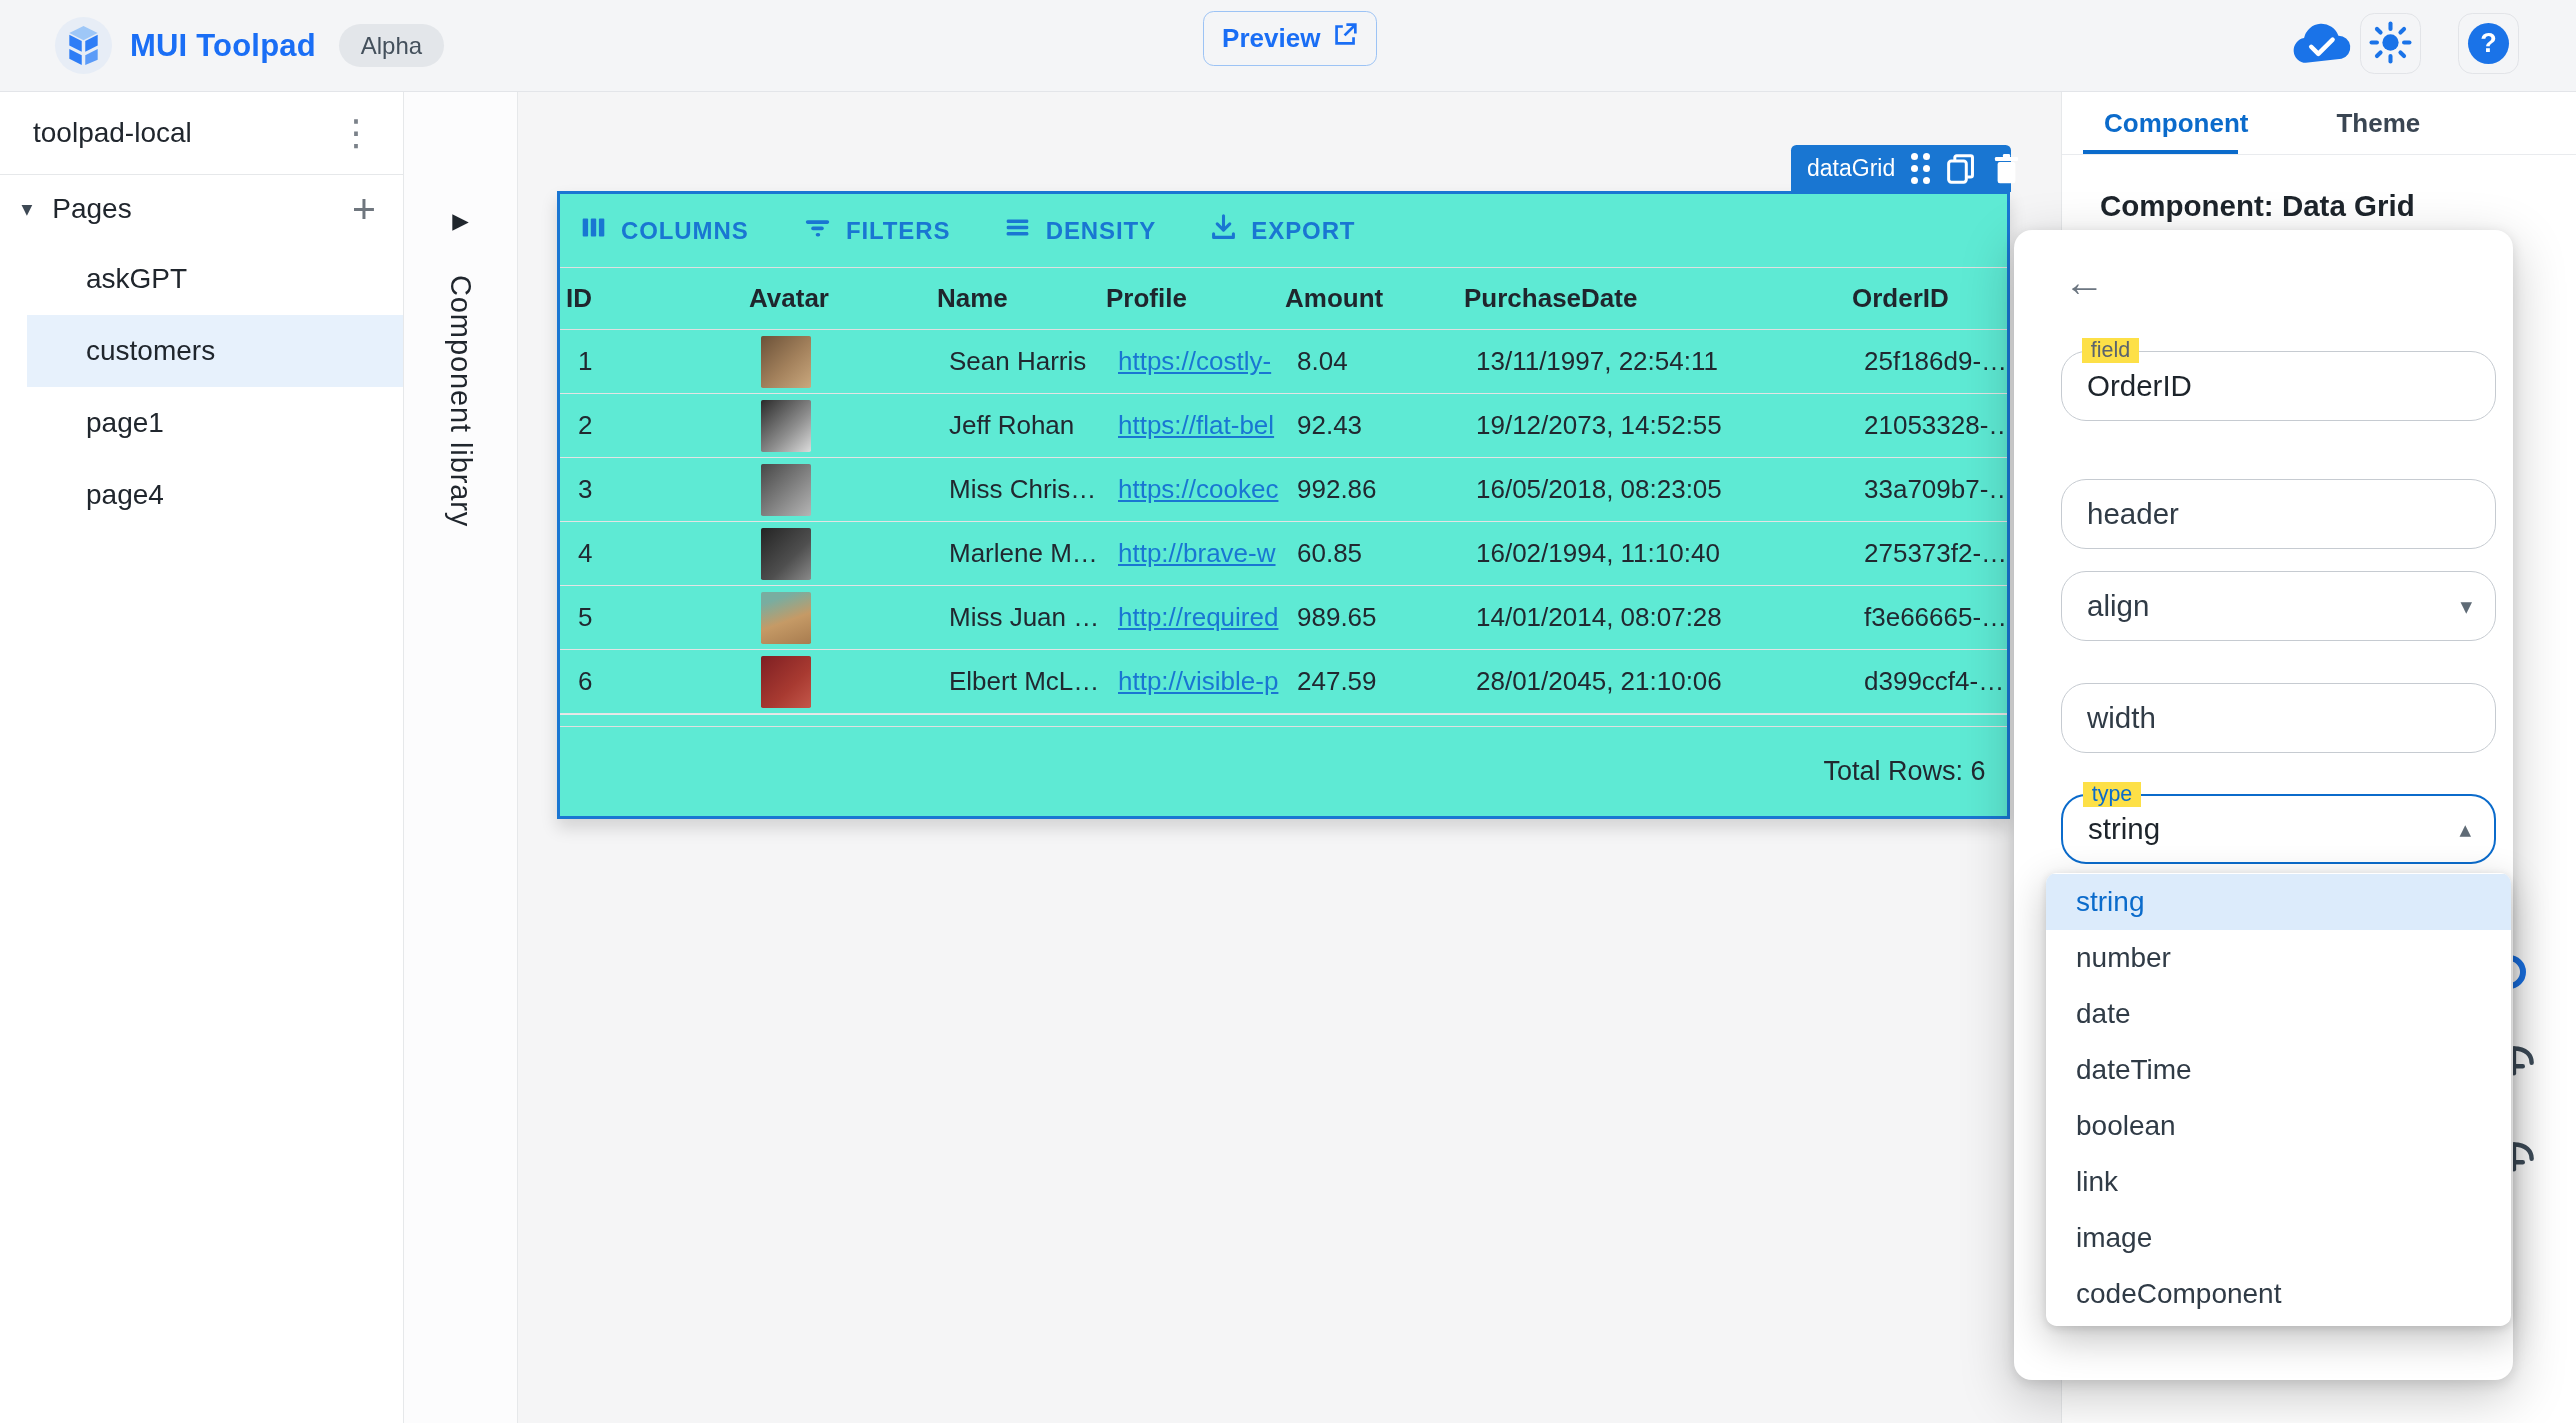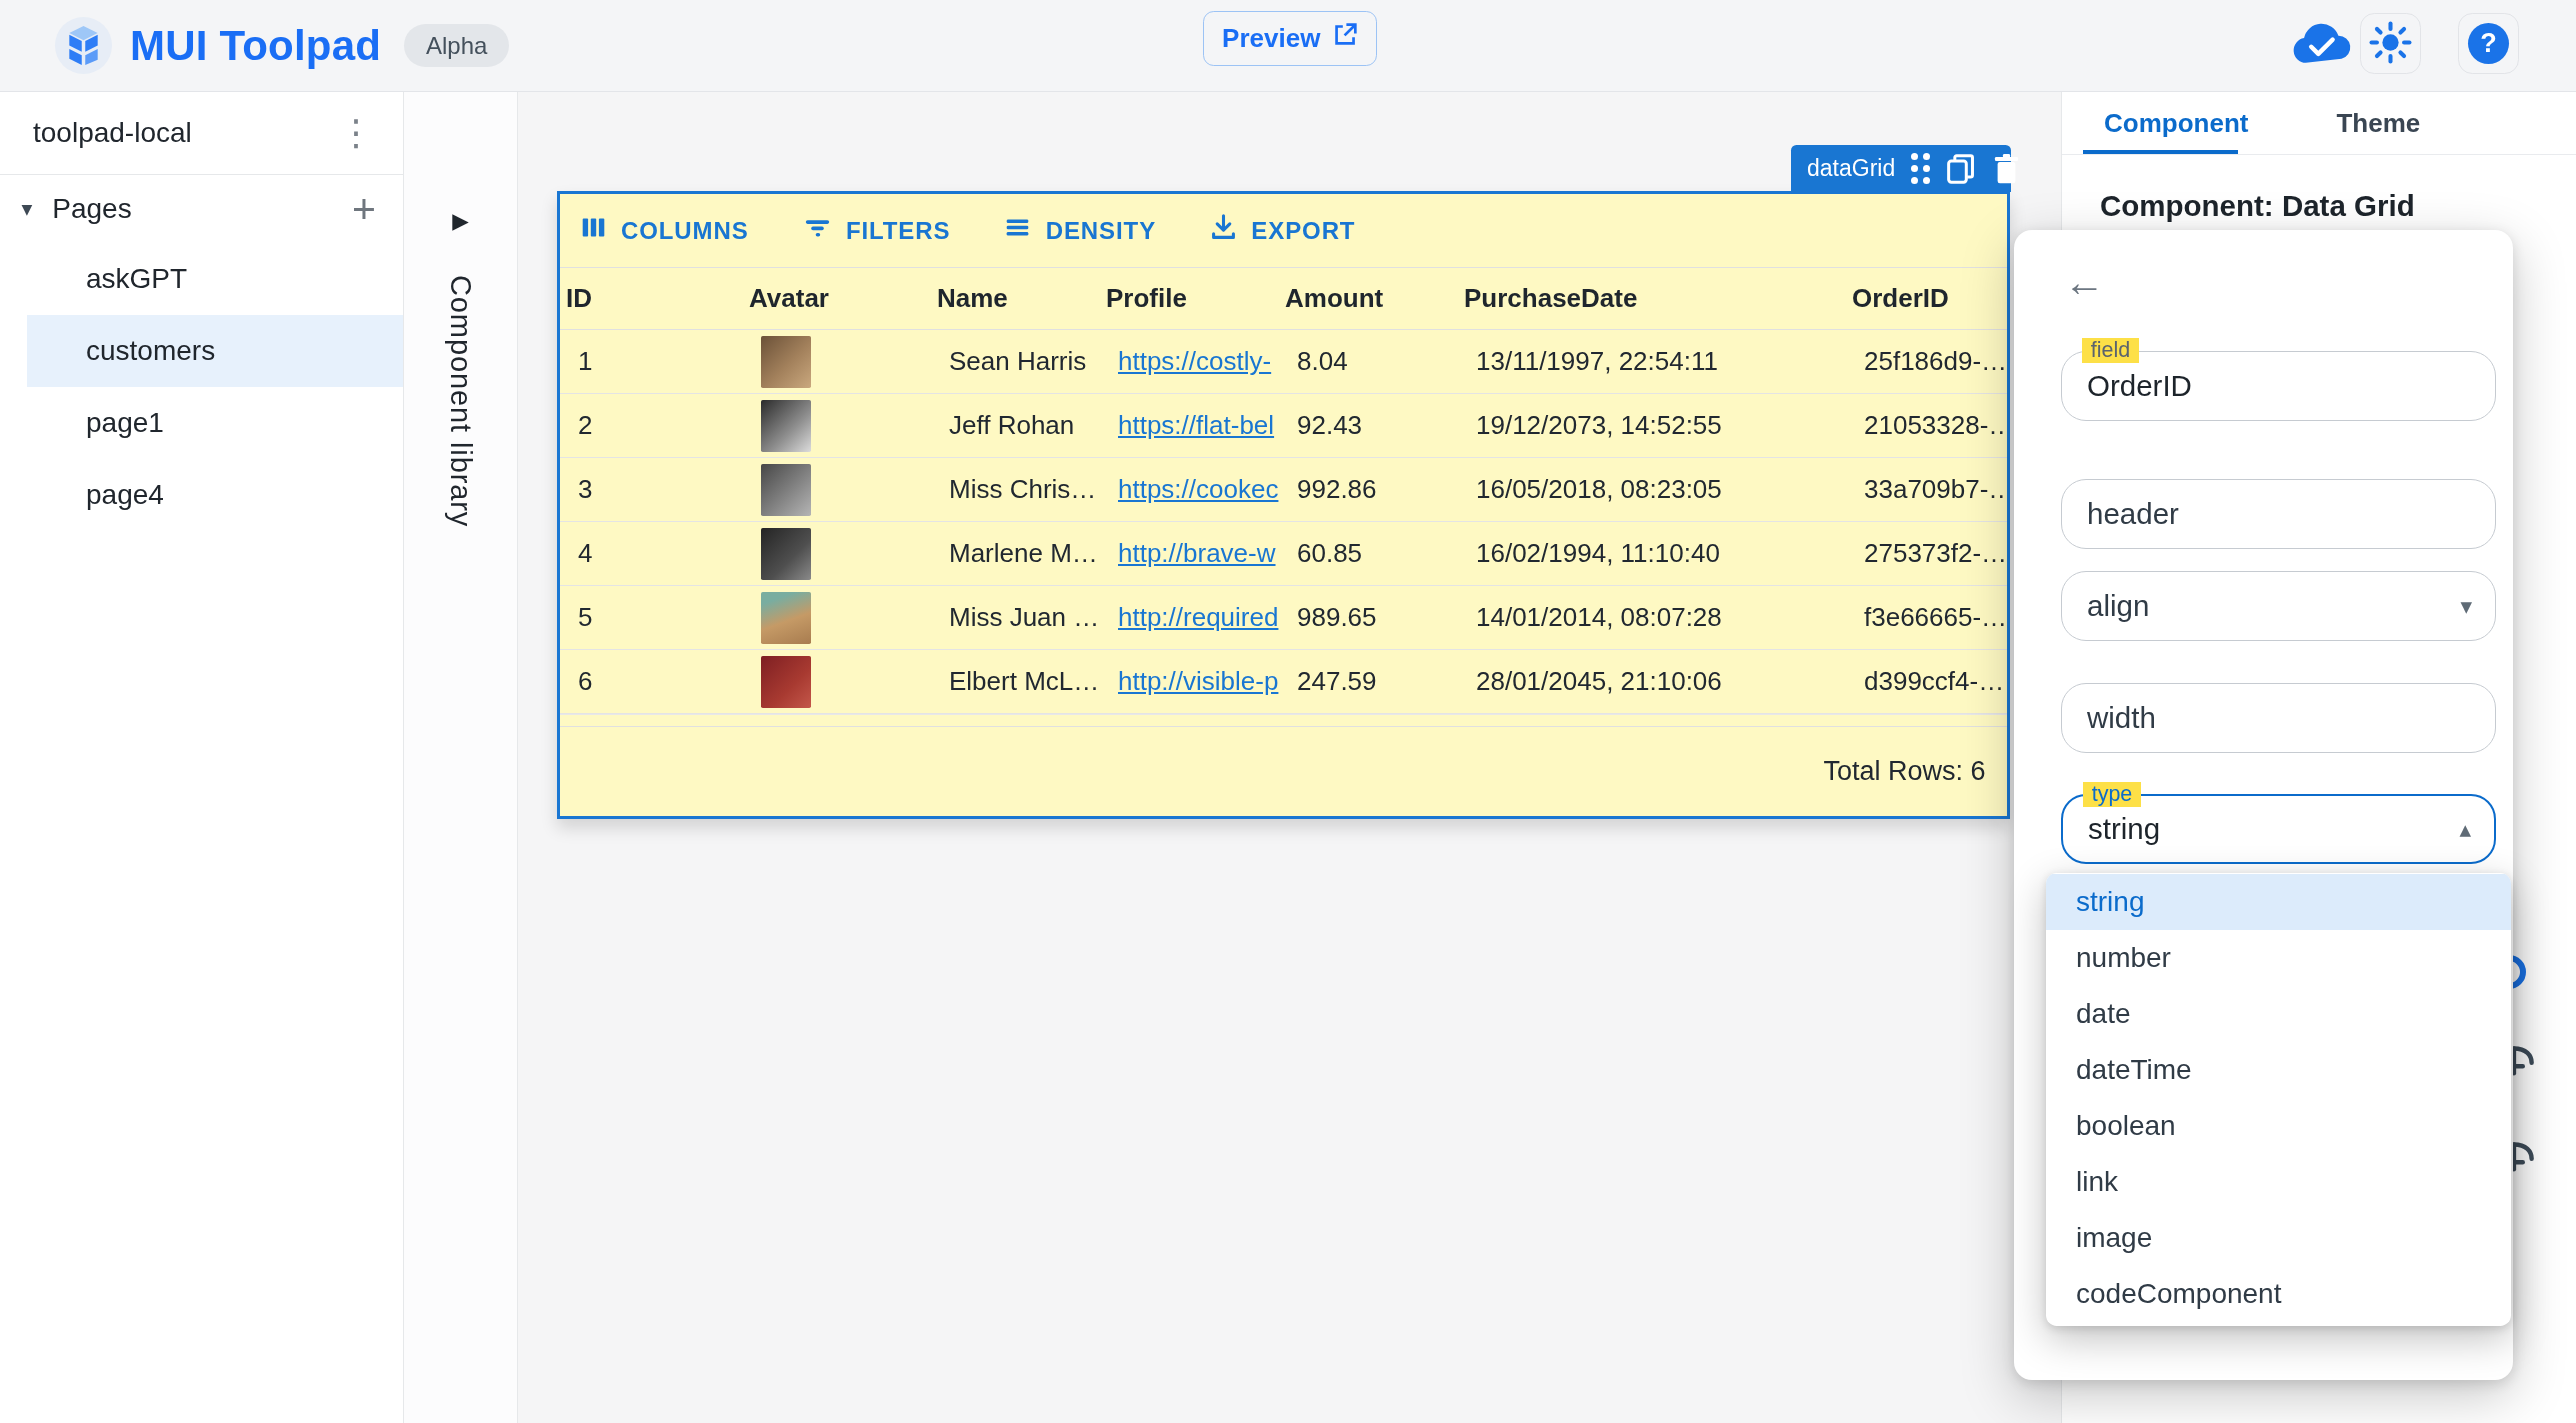--- a/index.html
+++ b/index.html
@@ -5,21 +5,21 @@
   * { margin:0; padding:0; box-sizing:border-box; }
   html,body { width:2576px; height:1424px; }
   body { font-family:"Liberation Sans", sans-serif; background:#fff; overflow:hidden; }
   #root { position:relative; width:2576px; height:1424px; background:#f5f5f6; }
 
   
   .app-header { position:absolute; left:0; top:0; width:2576px; height:92px;
     background:#f4f5f7; border-bottom:0.9px solid #e3e5e9; z-index:30; }
   .logo-group { position:absolute; left:55px; top:16px; height:59px; display:flex; align-items:center; gap:18px; cursor:pointer; }
   .logo-circle { width:57px; height:57px; border-radius:50%; background:#e7edf6; display:flex; align-items:center; justify-content:center; }
-  .app-title { font-size:42px; font-weight:bold; color:#1a6ef5; letter-spacing:0.2px; }
+  .app-title { font-size:31px; font-weight:bold; color:#1a6ef5; letter-spacing:0.2px; }
   .alpha-badge { margin-left:5.4px; background:#e3e6ea; color:#44505c; font-size:24px; padding:7.2px 21.5px; border-radius:36px; }
   .preview-btn { position:absolute; left:1203px; top:10.7px; width:174px; height:55px;
     border:1.8px solid #9cc3f5; border-radius:10.7px; display:flex; align-items:center; justify-content:center; gap:12.5px;
     color:#1a6ef5; font-size:26px; font-weight:bold; background:transparent; cursor:pointer; }
   .hdr-iconbtn { position:absolute; top:13.4px; width:61px; height:61px; border:1.8px solid #e2e4e8; border-radius:14.3px;
     display:flex; align-items:center; justify-content:center; background:transparent; cursor:pointer; }
   .cloud-wrap { position:absolute; left:2288px; top:19.7px; width:66px; height:50px; cursor:pointer; }
   .sun-btn { left:2360px; }
   .help-btn { left:2458px; }
   .help-circle { width:41px; height:41px; border-radius:50%; background:#1a73e8; color:#fff;
@@ -50,21 +50,21 @@
   .refresh-btn { position:absolute; left:561px; top:116px; width:113px; height:63px;
     border:1.8px solid #cf9ade; border-radius:9px; background:transparent; color:#9c27b0;
     font-size:24px; font-weight:bold; letter-spacing:0.9px; display:flex; align-items:center; justify-content:center; cursor:pointer; }
   .sel-chip { position:absolute; left:1791px; top:145px; width:220px; height:47px; background:#1976d2;
     border-radius:5.4px 5.4px 0 0; display:flex; align-items:center; padding:0 16px; gap:16px; z-index:6; }
   .sel-chip .chip-label { color:#fff; font-size:23px; }
   .drag-dots { display:grid; grid-template-columns:7.2px 7.2px; grid-template-rows:7.2px 7.2px 7.2px; gap:4.5px; cursor:grab; }
   .drag-dots i { width:7.2px; height:7.2px; border-radius:50%; background:#fff; }
   .chip-ic { cursor:pointer; display:flex; }
 
-  .grid-box { position:absolute; left:557px; top:191px; width:1453px; height:628px; background:#fef9c3;
+  .grid-box { position:absolute; left:557px; top:191px; width:1453px; height:628px; background:#5eead4;
     border:3.6px solid #1976d2; box-shadow:0 9px 16px rgba(0,0,0,.14); display:flex; flex-direction:column; z-index:5; cursor:pointer;justify-content:flex-end; }
   .grid-toolbar { height:73px; display:flex; align-items:center; gap:54px; padding-left:19.7px; }
   .tb-btn { display:flex; align-items:center; gap:14.3px; color:#1976d2; font-size:24px; font-weight:bold; letter-spacing:0.9px; background:none; border:none; cursor:pointer; }
   .grid-header { height:63px; display:flex; align-items:center; border-top:0.9px solid #e0e0e0; border-bottom:0.9px solid #e0e0e0; padding-left:6px; }
   .grid-header .cell { font-weight:bold; font-size:26px; color:#1f262d; }
   .grid-row { height:64px; display:flex; align-items:center; border-bottom:0.9px solid #e4e4e4; padding-left:18px; }
   .cell { font-size:26px; color:#212830; overflow:hidden; white-space:nowrap; flex:none; }
   .c-id{width:183px;} .c-avatar{width:188px;} .c-name{width:169px;} .c-profile{width:179px;}
   .c-amount{width:179px;} .c-date{width:388px;} .c-order{flex:1 1 auto; min-width:0;}
   .cell a { color:#1976d2; text-decoration:underline; }

